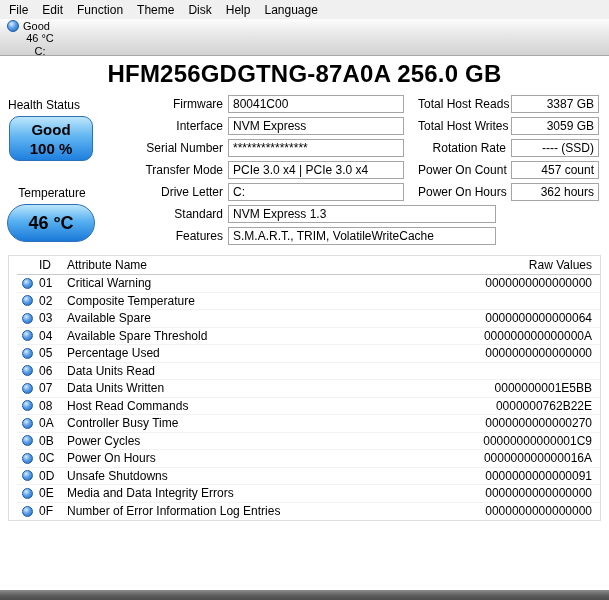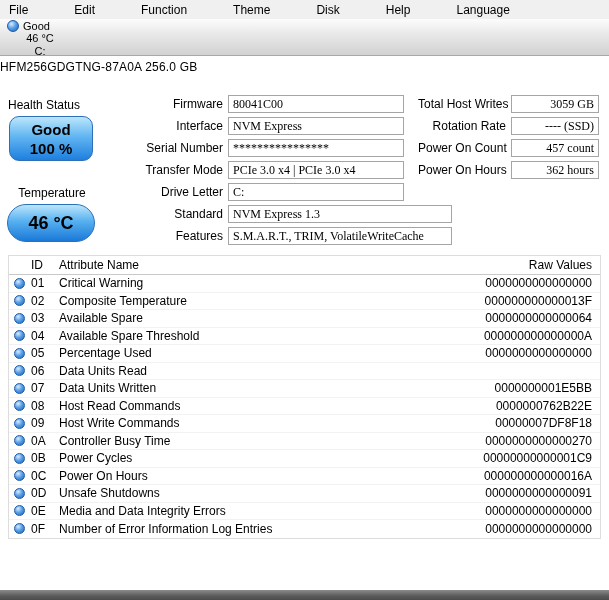--- a/index.html
+++ b/index.html
@@ -5,40 +5,40 @@
   * { margin:0; padding:0; box-sizing:border-box; }
   html,body { width:609px; height:600px; }
   .window {
     position:relative; width:609px; height:600px; background:#ffffff;
     font-family:"Liberation Sans", sans-serif; font-size:12px; color:#000;
     overflow:hidden;
   }
   
   .menubar {
     position:absolute; top:0; left:0; right:0; height:19px;
-    background:#f0f0f0; display:flex; align-items:center; padding-left:2px;gap:32px;
+    background:#f0f0f0; display:flex; align-items:center; padding-left:2px;
   }
   .menu-item { padding:2px 7px; cursor:default; white-space:nowrap; }
   
   .drive-strip {
     position:absolute; top:19px; left:0; right:0; height:37px;
     background:linear-gradient(180deg,#fcfcfc 0%,#e7e7e7 45%,#d2d2d2 100%);
     border-bottom:1px solid #a8a8a8;
   }
   .drive-item { position:absolute; left:2px; top:1px; width:96px; height:34px; font-size:11px; line-height:11px; }
   .drive-line1 { display:flex; align-items:center; gap:4px; padding-left:5px; }
   .drive-dot {
     width:12px; height:12px; border-radius:50%;
     background:radial-gradient(circle at 35% 30%, #d9eeff 0%, #5aa0e8 45%, #1b62b4 100%);
     border:1px solid #1b5aa8; flex:0 0 12px;
   }
   .drive-line2 { margin-left:16px; width:44px; text-align:center; margin-top:1px; }
   .drive-line3 { margin-left:16px; width:44px; text-align:center; margin-top:2px; }
   
-  .title { position:absolute; top:60px; left:0; right:0; font-size:12px; font-weight:400; letter-spacing:0.2px; }
+  .title { position:absolute; top:60px; left:0; right:0; text-align:center; font-size:24px; font-weight:700; letter-spacing:0.2px; }
   
   .health-label { position:absolute; top:98px; left:8px; width:88px; text-align:left; }
   .health-button {
     position:absolute; top:116px; left:9px; width:84px; height:45px;
     border-radius:10px; border:1px solid #2d6fb8;
     background:linear-gradient(180deg,#bce6fb 0%,#62b6f2 45%,#1e7fdd 100%);
     display:flex; flex-direction:column; align-items:center; justify-content:center;
     font-size:15px; font-weight:bold; line-height:19px; cursor:default;
   }
   .temp-label { position:absolute; top:186px; left:8px; width:88px; text-align:center; }
@@ -50,28 +50,28 @@
     font-size:18px; font-weight:bold; cursor:default;
   }
   
   .info-left { position:absolute; top:93px; left:110px; }
   .info-right { position:absolute; top:93px; left:418px; }
   .info-row { display:flex; align-items:center; height:22px; }
   .info-label { width:118px; text-align:right; padding-right:5px; white-space:nowrap; }
   .info-right .info-label { width:93px; }
   .info-field {
     width:176px; height:18px; border:1px solid #a5a5a5; background:#fff;
-    padding:0 4px; line-height:16px; white-space:nowrap; overflow:hidden;font-family:Liberation Serif, serif;
-  }
-  .info-field.wide { width:224px; }
+    padding:0 4px; line-height:16px; white-space:nowrap; overflow:hidden;
+  }
+  .info-field.wide { width:268px; }
   .info-right .info-field { width:88px; text-align:right; }
   
   .attr-table {
     position:absolute; top:255px; left:8px; width:593px;
-    border:1px solid #ddd; background:#fff;
+    border:1px solid #ddd; background:#fff;padding-left:8px;
   }
   .attr-header, .attr-row {
     display:grid; grid-template-columns:22px 28px 1fr 150px; align-items:center;
   }
   .attr-header { height:19px; border-bottom:1px solid #c9c9c9; }
   .attr-row { height:17.5px; border-bottom:1px solid #f2f2f2; cursor:default; }
   .attr-row:last-child { border-bottom:none; }
   .cell-dot { padding-left:5px; display:flex; align-items:center; }
   .row-dot {
     width:11px; height:11px; border-radius:50%;
@@ -151,20 +151,24 @@
       <span class="info-field wide">NVM Express 1.3</span>
     </div>
     <div class="info-row">
       <span class="info-label">Features</span>
       <span class="info-field wide">S.M.A.R.T., TRIM, VolatileWriteCache</span>
     </div>
   </div>
 
   <div class="info-right">
     <div class="info-row">
+      <span class="info-label">Total Host Reads</span>
+      <span class="info-field">3387 GB</span>
+    </div>
+    <div class="info-row">
       <span class="info-label">Total Host Writes</span>
       <span class="info-field">3059 GB</span>
     </div>
     <div class="info-row">
       <span class="info-label">Rotation Rate</span>
       <span class="info-field">---- (SSD)</span>
     </div>
     <div class="info-row">
       <span class="info-label">Power On Count</span>
       <span class="info-field">457 count</span>
@@ -190,21 +194,20 @@
       <span class="cell-id">01</span>
       <span class="cell-name">Critical Warning</span>
       <span class="cell-raw">0000000000000000</span>
     </div>
     <div class="attr-row">
       <span class="cell-dot">
           <span class="row-dot"></span>
         </span>
       <span class="cell-id">02</span>
       <span class="cell-name">Composite Temperature</span>
-      <span class="cell-raw">000000000000013F</span>
     </div>
     <div class="attr-row">
       <span class="cell-dot">
           <span class="row-dot"></span>
         </span>
       <span class="cell-id">03</span>
       <span class="cell-name">Available Spare</span>
       <span class="cell-raw">0000000000000064</span>
     </div>
     <div class="attr-row">
@@ -243,28 +246,20 @@
           <span class="row-dot"></span>
         </span>
       <span class="cell-id">08</span>
       <span class="cell-name">Host Read Commands</span>
       <span class="cell-raw">0000000762B22E</span>
     </div>
     <div class="attr-row">
       <span class="cell-dot">
           <span class="row-dot"></span>
         </span>
-      <span class="cell-id">09</span>
-      <span class="cell-name">Host Write Commands</span>
-      <span class="cell-raw">00000007DF8F18</span>
-    </div>
-    <div class="attr-row">
-      <span class="cell-dot">
-          <span class="row-dot"></span>
-        </span>
       <span class="cell-id">0A</span>
       <span class="cell-name">Controller Busy Time</span>
       <span class="cell-raw">0000000000000270</span>
     </div>
     <div class="attr-row">
       <span class="cell-dot">
           <span class="row-dot"></span>
         </span>
       <span class="cell-id">0B</span>
       <span class="cell-name">Power Cycles</span>

